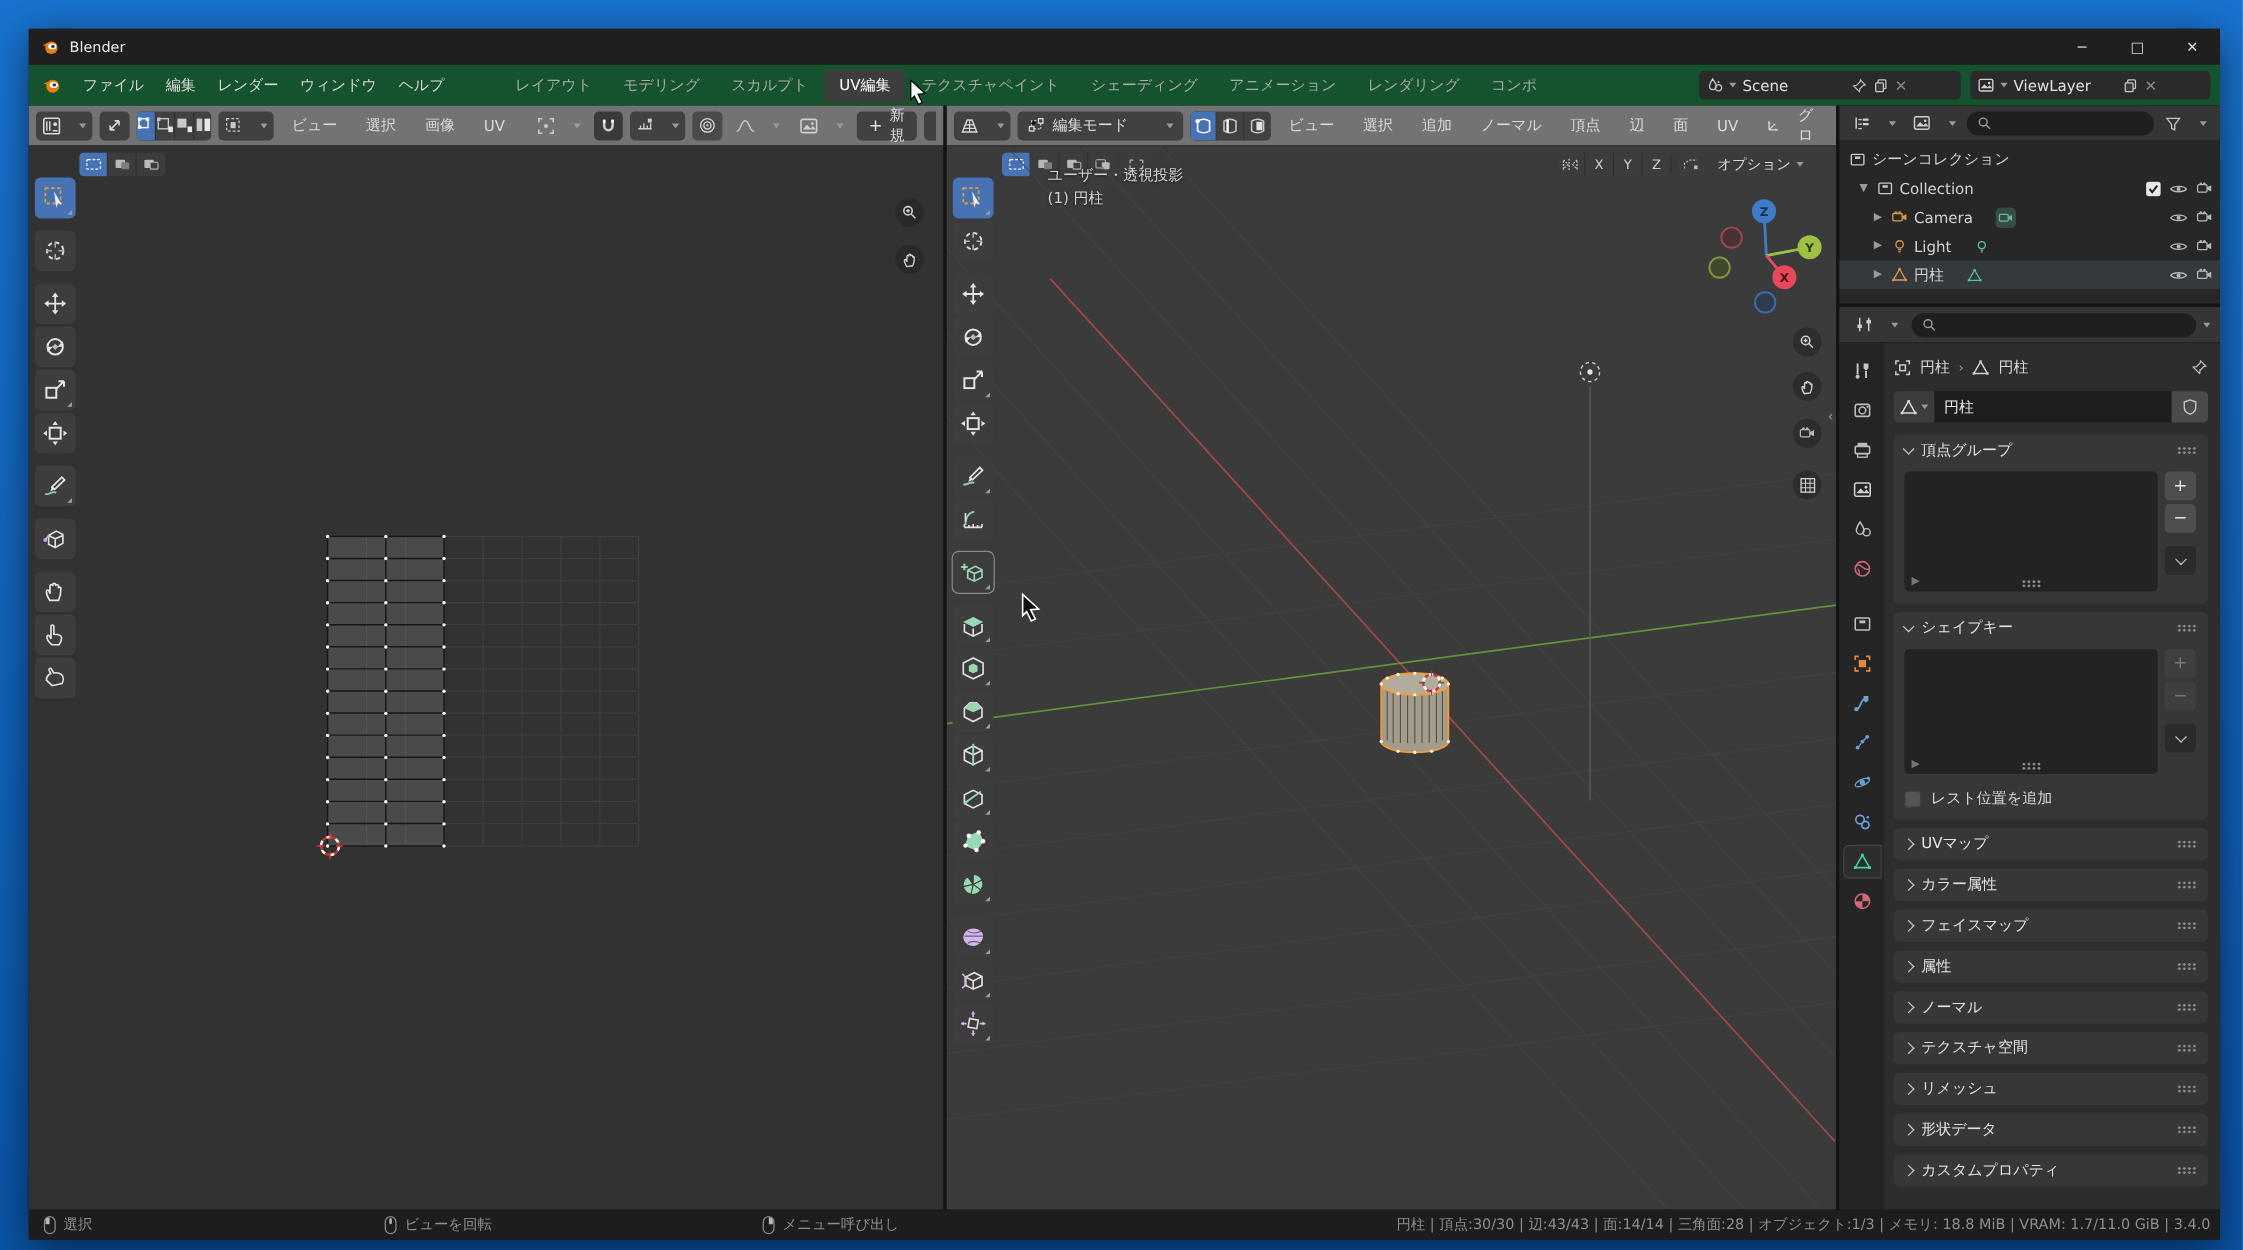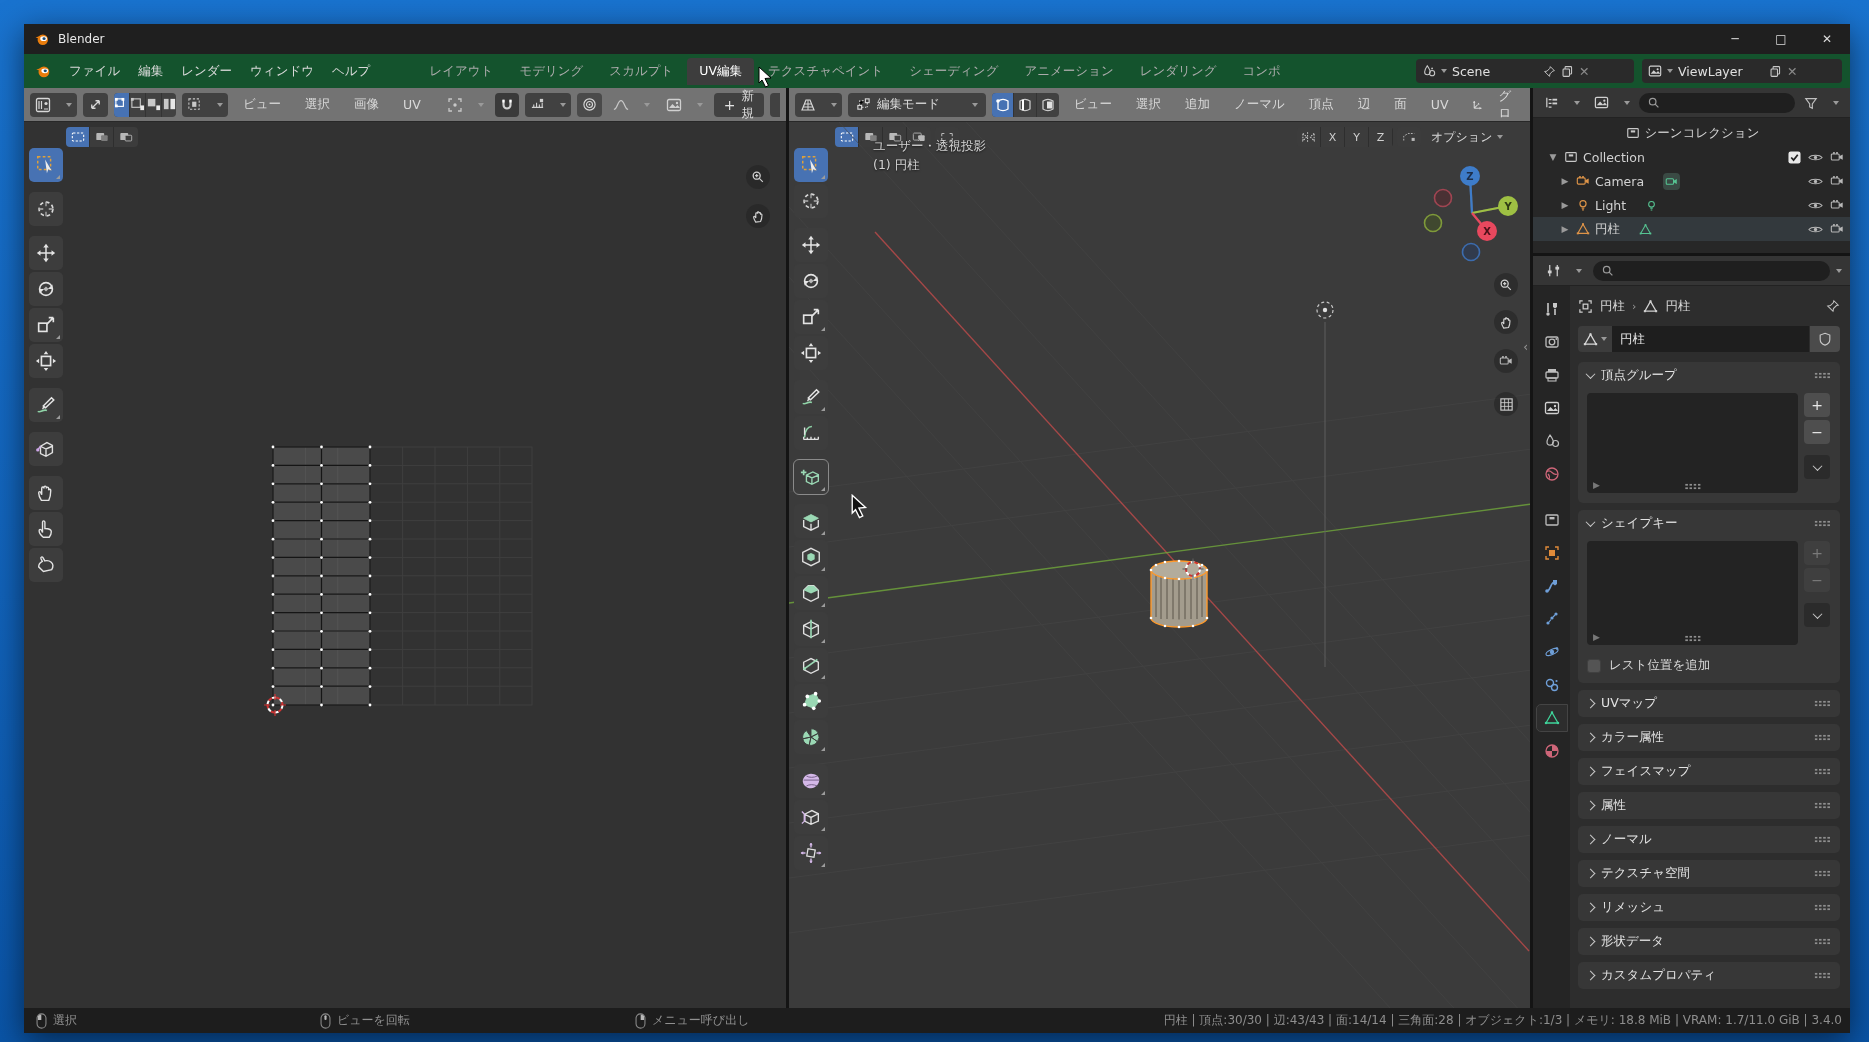--- a/index.html
+++ b/index.html
@@ -959,21 +959,21 @@
               </svg>
           </div>
           <div class="hbtn flat" style="height:22px;">
             <svg width="14" height="14">
                 <use href="#i-funnel"></use>
               </svg>
             <span class="mini-v"></span>
           </div>
         </div>
         <div style="padding:3px 0 0;">
-          <div class="out-row" style="padding-left:8px;justify-content:center;">
+          <div class="out-row" style="padding-left:8px;">
             <svg width="14" height="14" style="color:#c8c8c8;">
                 <use href="#i-box"></use>
               </svg>
             <span class="lbl">シーンコレクション</span>
           </div>
           <div class="out-row" style="padding-left:14px;">
             <span class="twisty">▼</span>
             <svg width="14" height="14" style="color:#c8c8c8;">
                 <use href="#i-box"></use>
               </svg>

